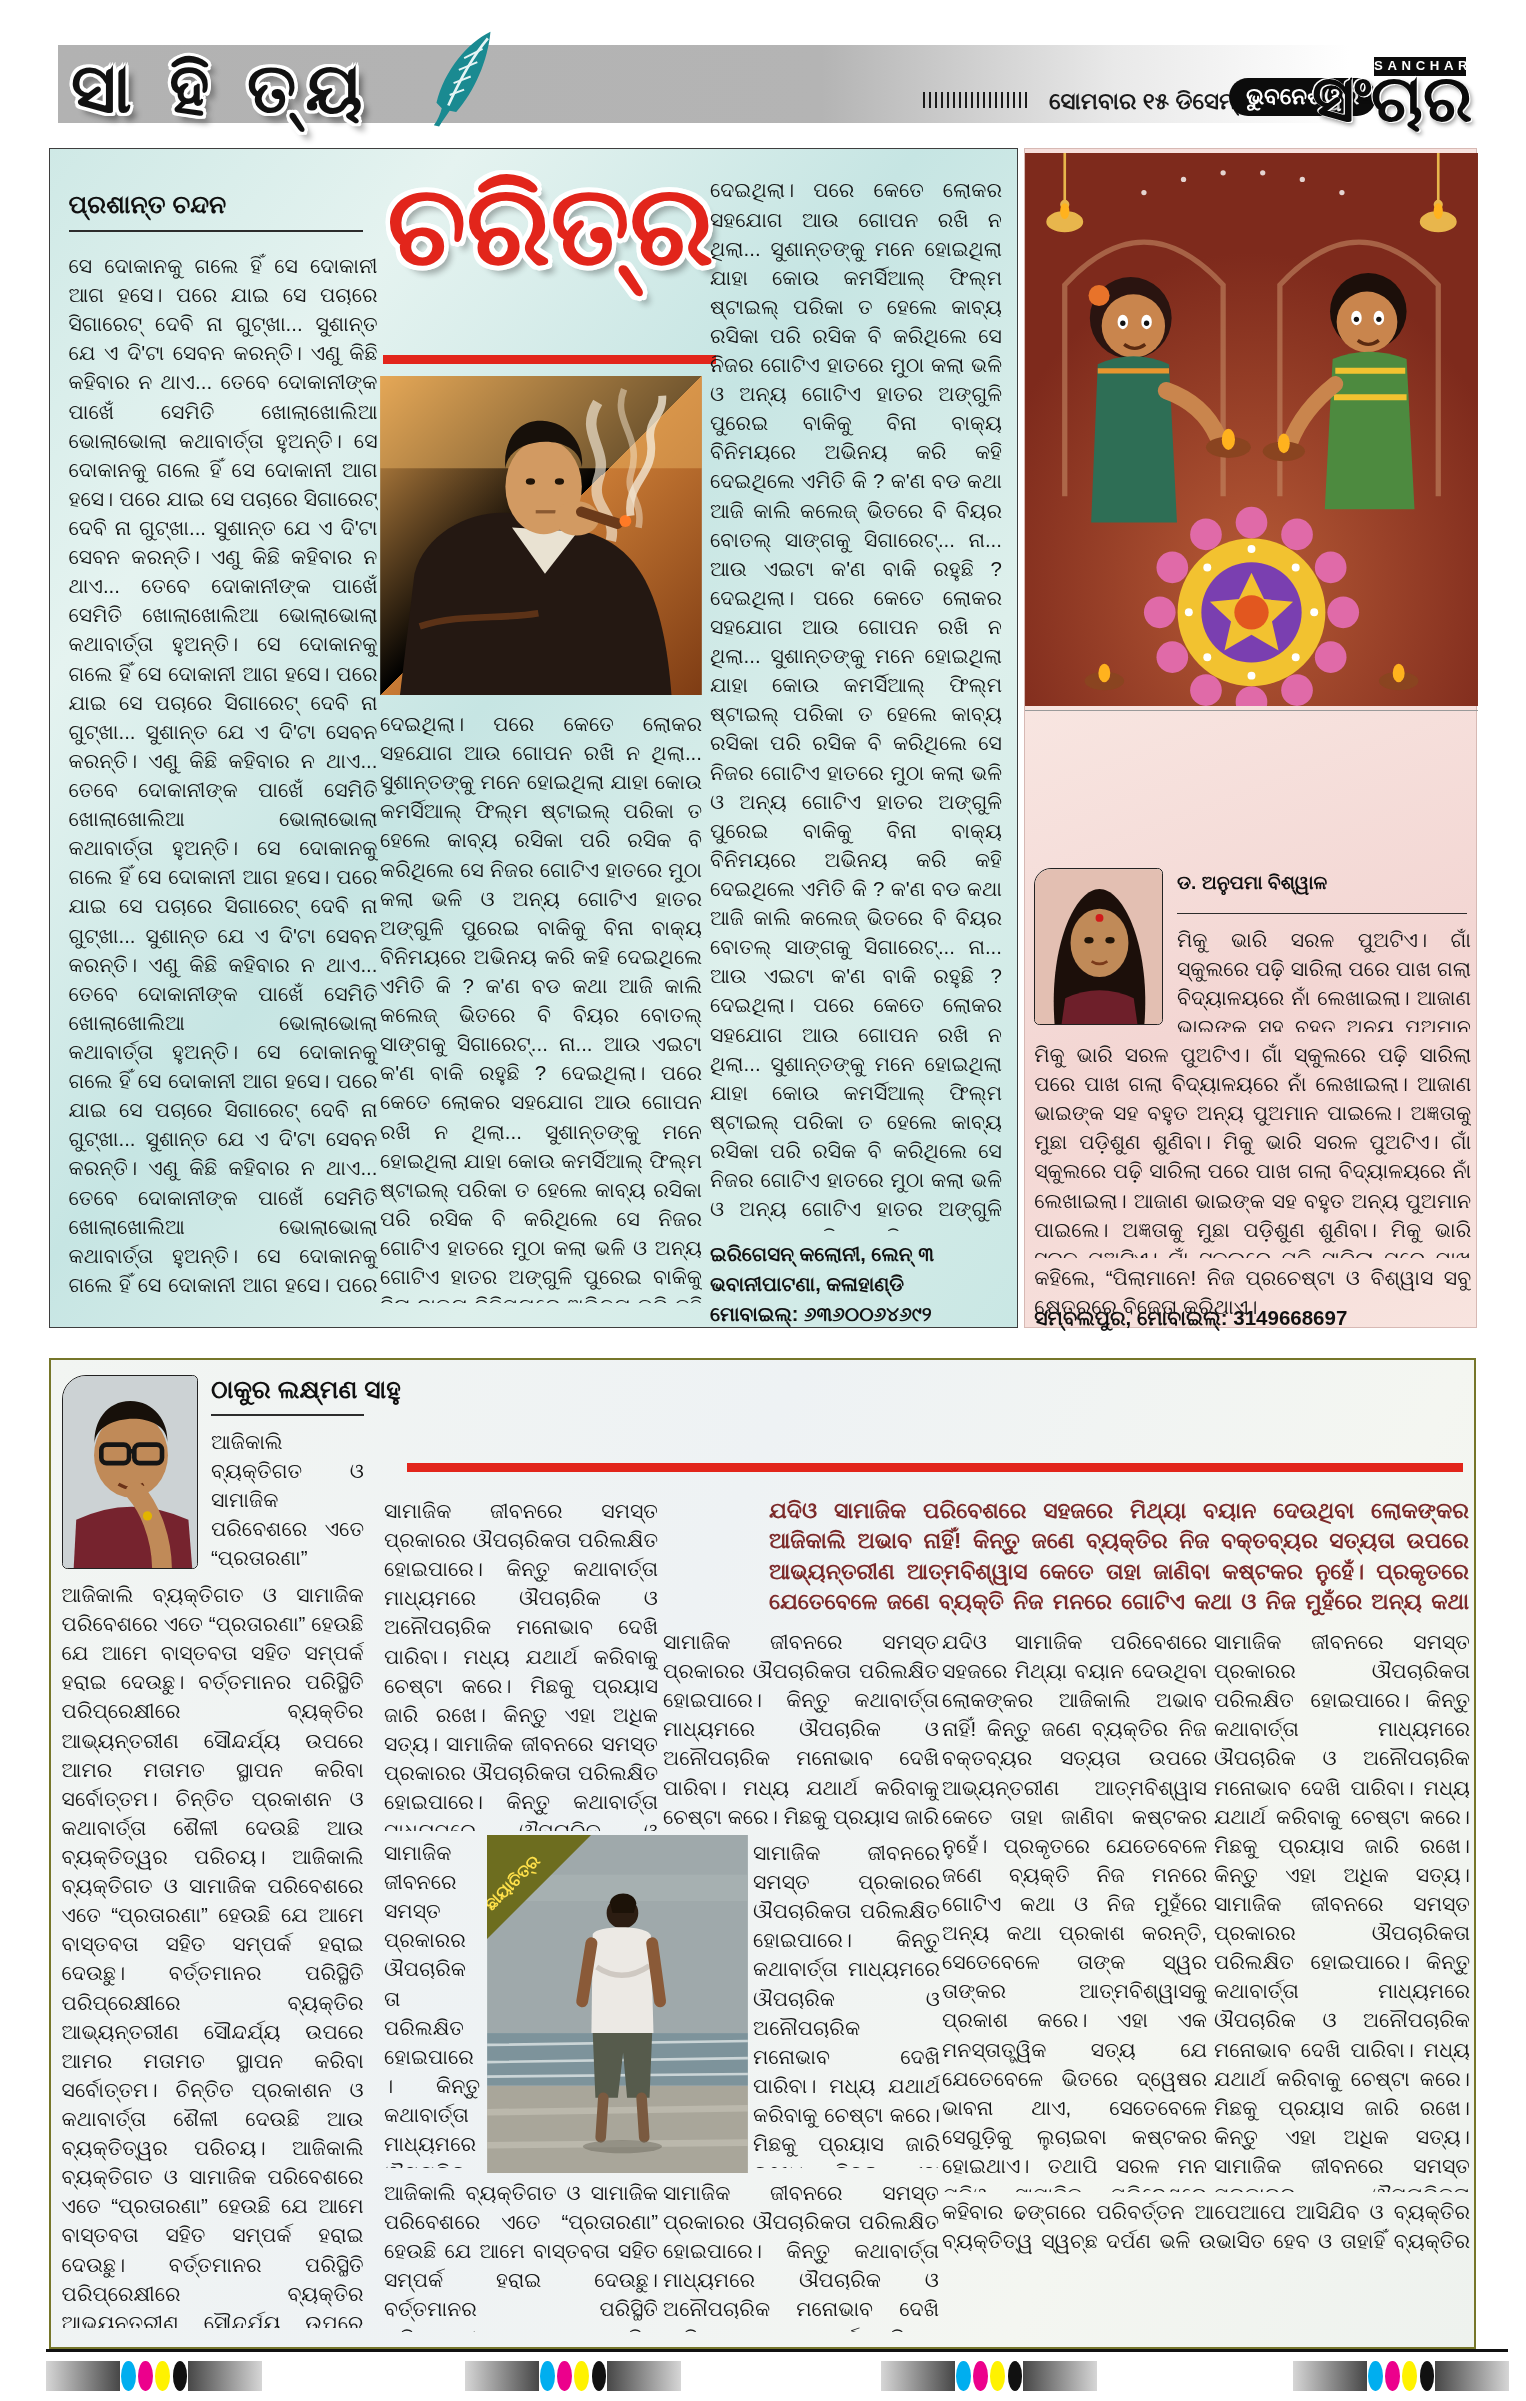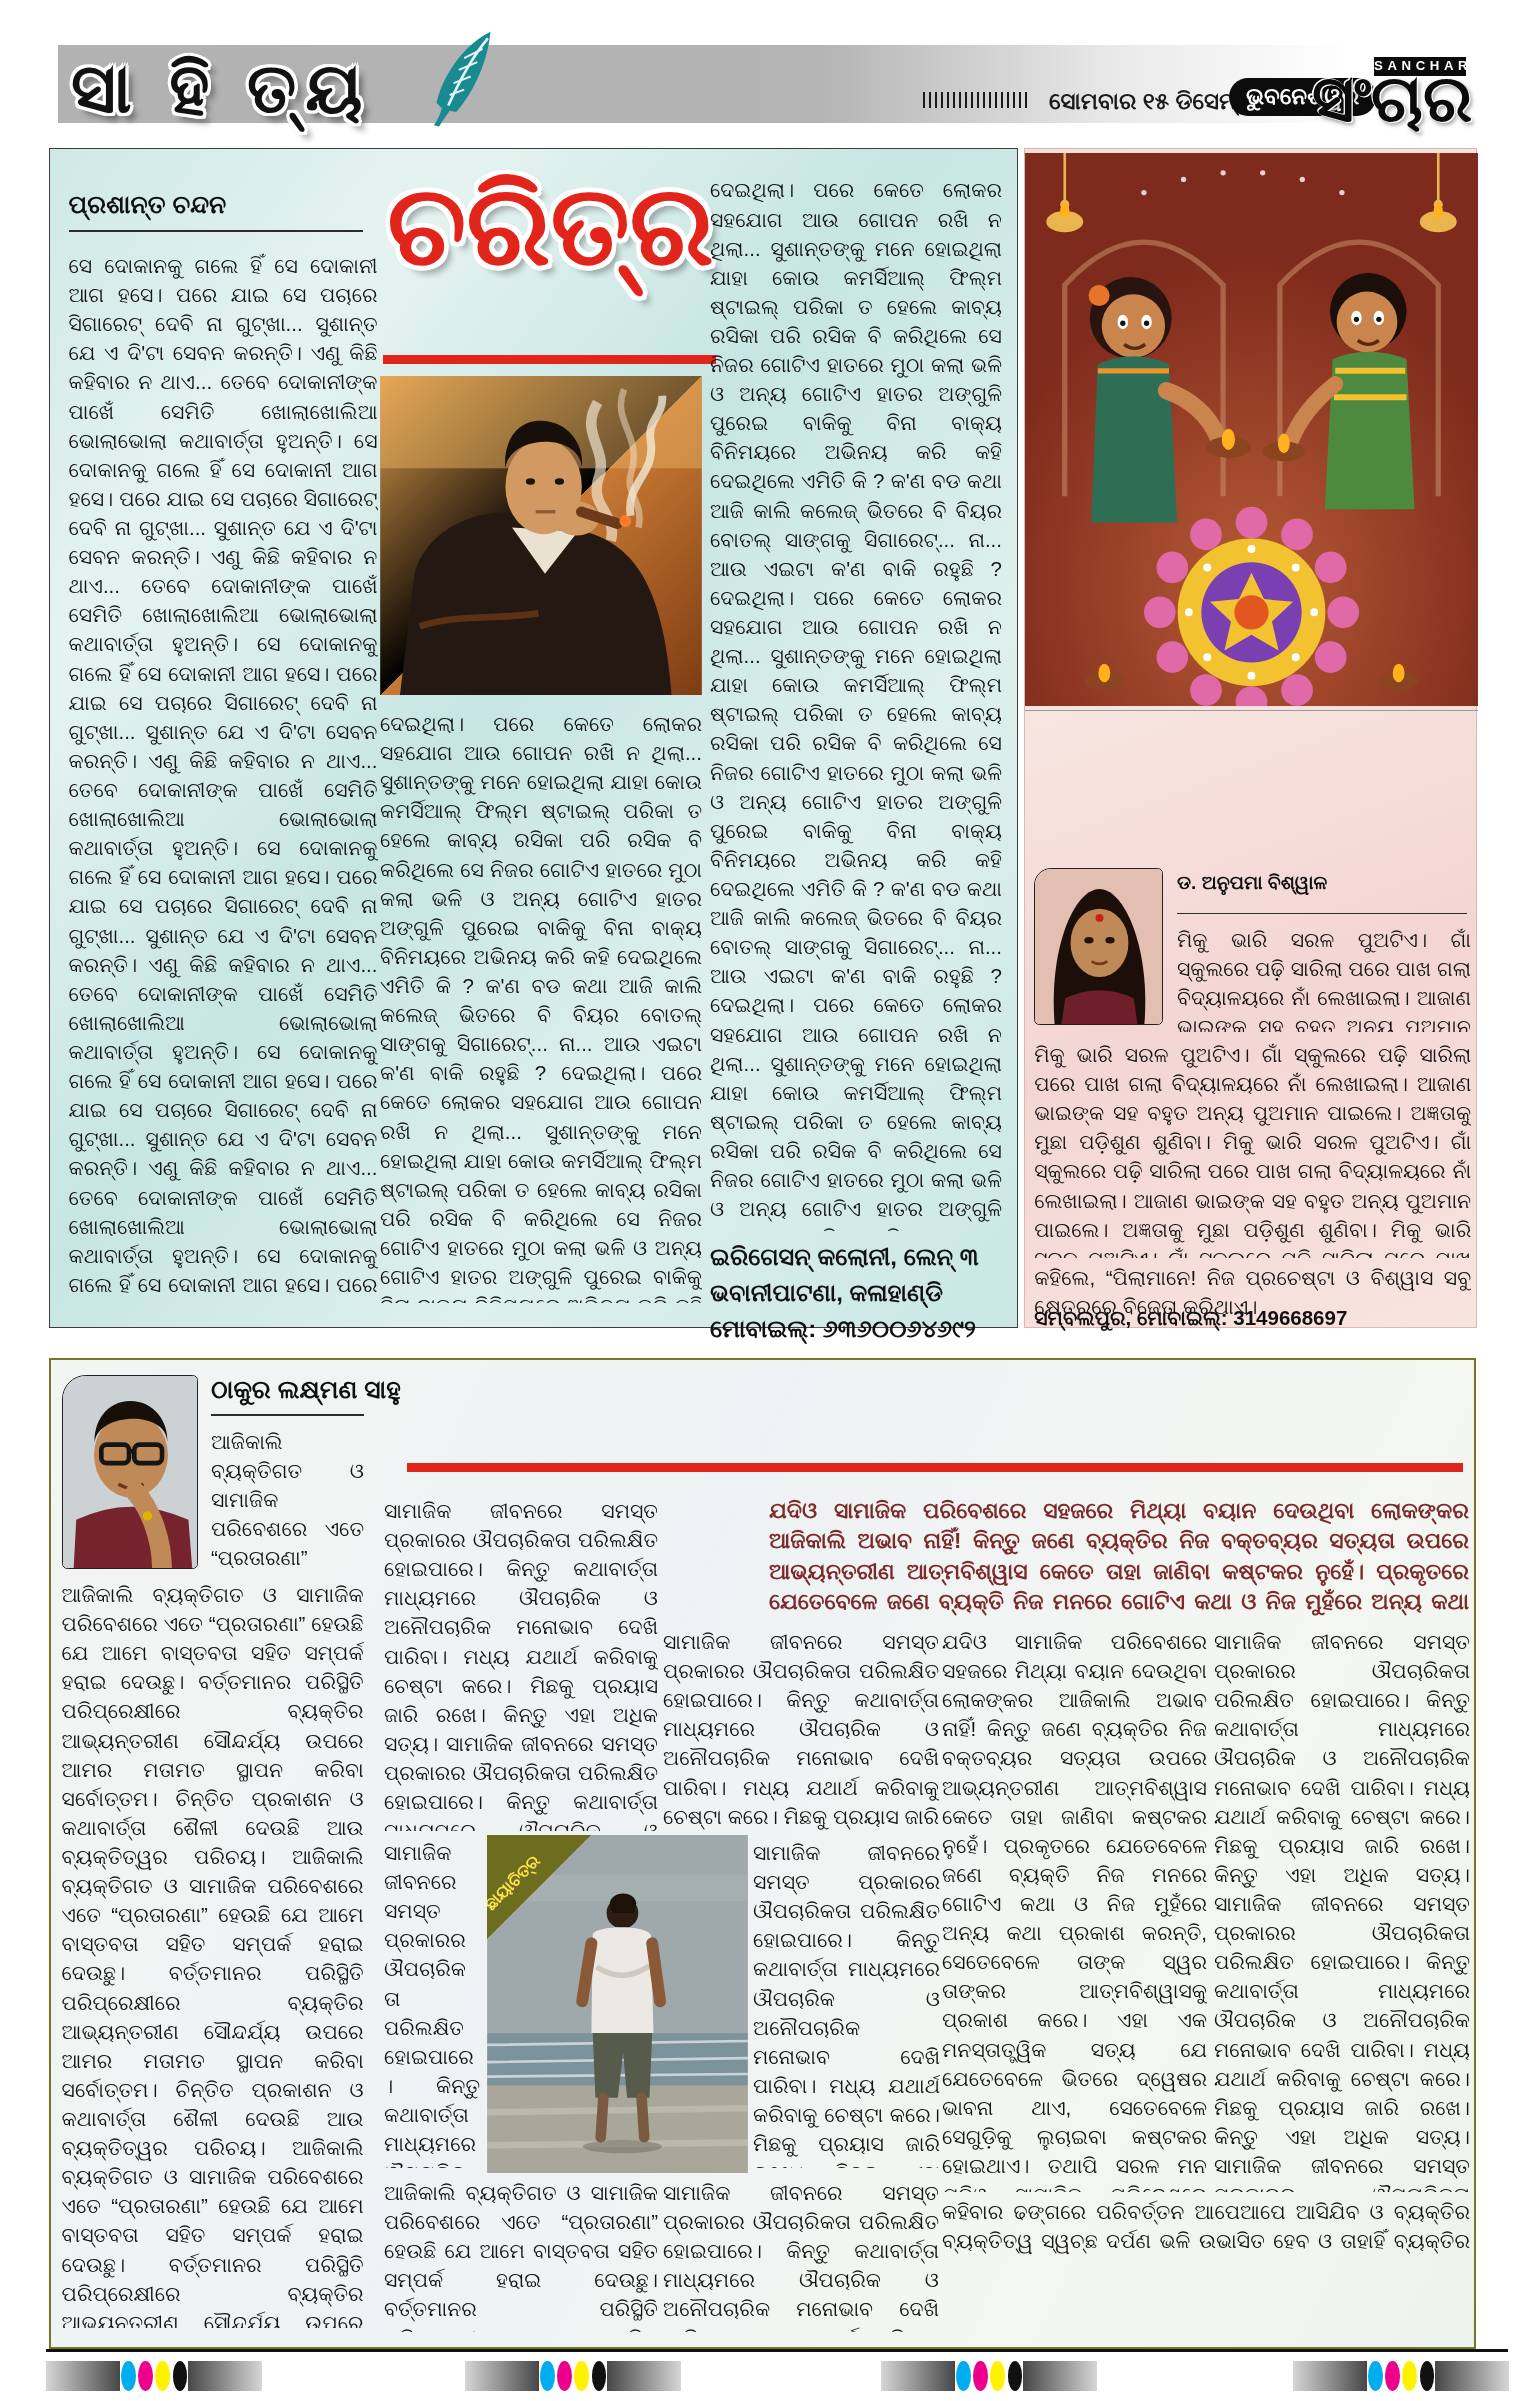--- a/index.html
+++ b/index.html
@@ -25,21 +25,21 @@
   .body-text{font-size:20.5px;line-height:1.42;text-align:justify;color:#141414;overflow:hidden;word-break:break-word;}
   .byline{font-size:25px;font-weight:bold;color:#101010;}
   .rule{background:#2c2c2c;}
   
   .art1{left:49px;top:148px;width:969px;height:1180px;border:1.3px solid #3e3e3e;box-sizing:border-box;
      background:linear-gradient(128deg,#cfe9e6 0%,#e5f3f0 22%,#c6e5e3 46%,#def0ec 70%,#c9e7e4 100%);}
   .art1-title{left:329px;top:22.4px;width:343px;text-align:center;font-size:111px;font-weight:bold;line-height:1.0;
      color:#e2251b;text-shadow:-4px -4px 0 #fff,4px -4px 0 #fff,-4px 4px 0 #fff,4px 4px 0 #fff,
      0 -4.6px 0 #fff,0 4.6px 0 #fff,-4.6px 0 0 #fff,4.6px 0 0 #fff,6.6px 8px 6.6px rgba(0,0,0,.3);}
   .art1-title-rule{left:333px;top:206px;width:333px;height:8.6px;background:#e2251b;}
-  .sign{font-size:24px;font-weight:bold;line-height:1.5;color:#111;}
+  .sign{font-size:20px;font-weight:bold;line-height:1.5;color:#111;}
   
   .art2{left:1024px;top:148px;width:453px;height:1180px;box-sizing:border-box;border:0.7px solid #d7b9b4;
      background:linear-gradient(160deg,#f6dedb 0%,#f9e9e4 35%,#f3d6d3 70%,#f8e4df 100%);}
   .art2-title{left:0;top:571px;width:453px;text-align:center;font-size:79px;font-weight:bold;color:#3f3f84;line-height:1.05;}
   .art2-divider{left:0;top:561px;width:453px;height:1.3px;background:#9a9a9a;}
   .photo-frame{border:1.3px solid #222;box-sizing:border-box;overflow:hidden;background:#ddd;}
   
   .art3{left:49px;top:1358px;width:1427px;height:991px;border:2px solid #76762a;box-sizing:border-box;
      background:linear-gradient(115deg,#f2f5f2 0%,#eef2f4 40%,#f4f6f1 75%,#eef2ee 100%);}
   .art3-head{left:333px;top:9.2px;width:1084px;text-align:center;font-size:63px;font-weight:bold;color:#e2251b;line-height:1.25;}

